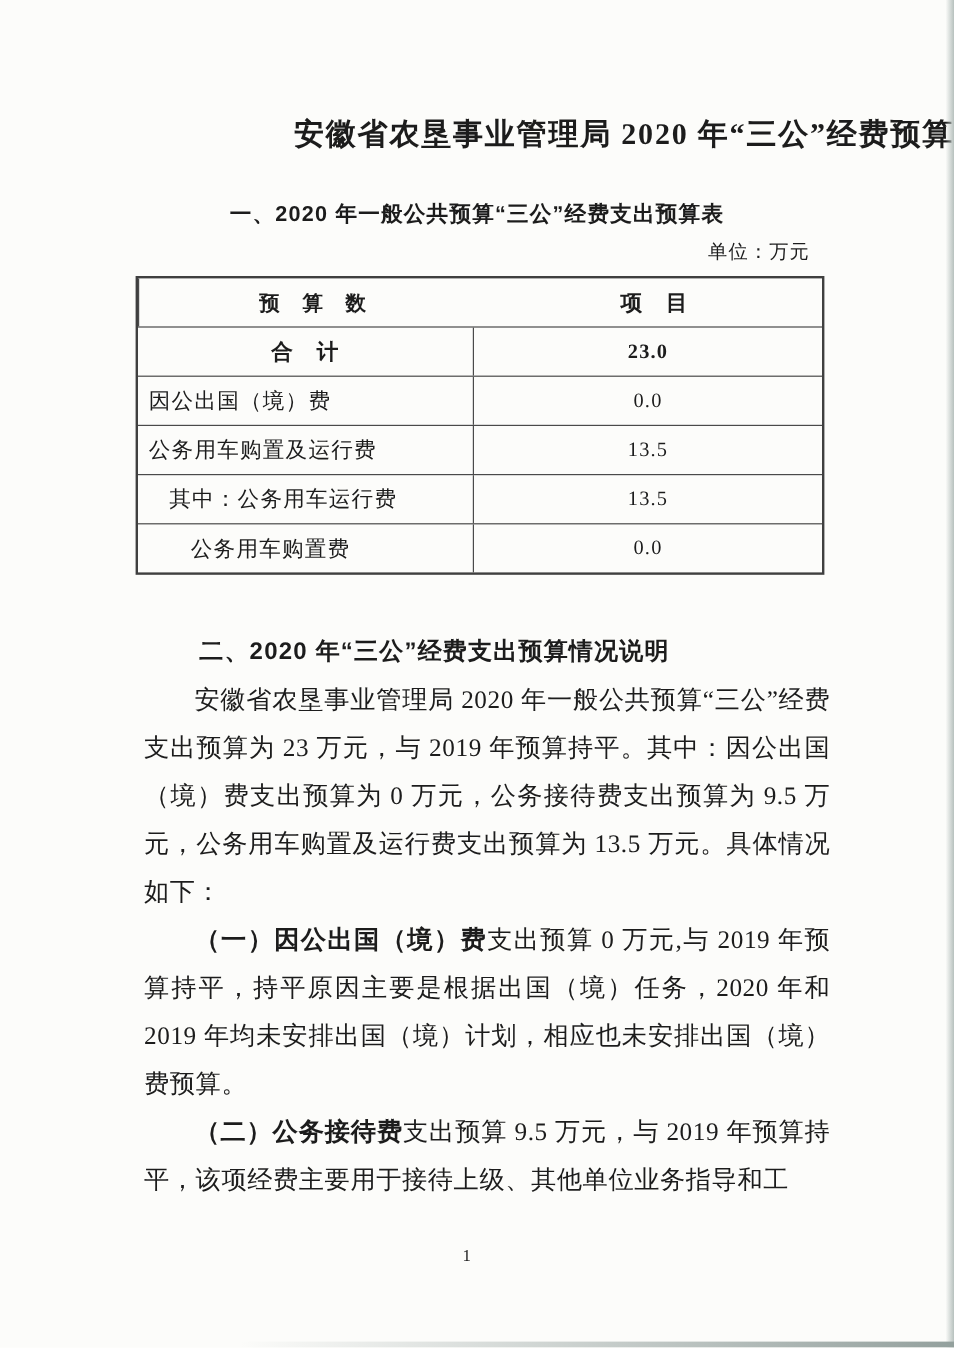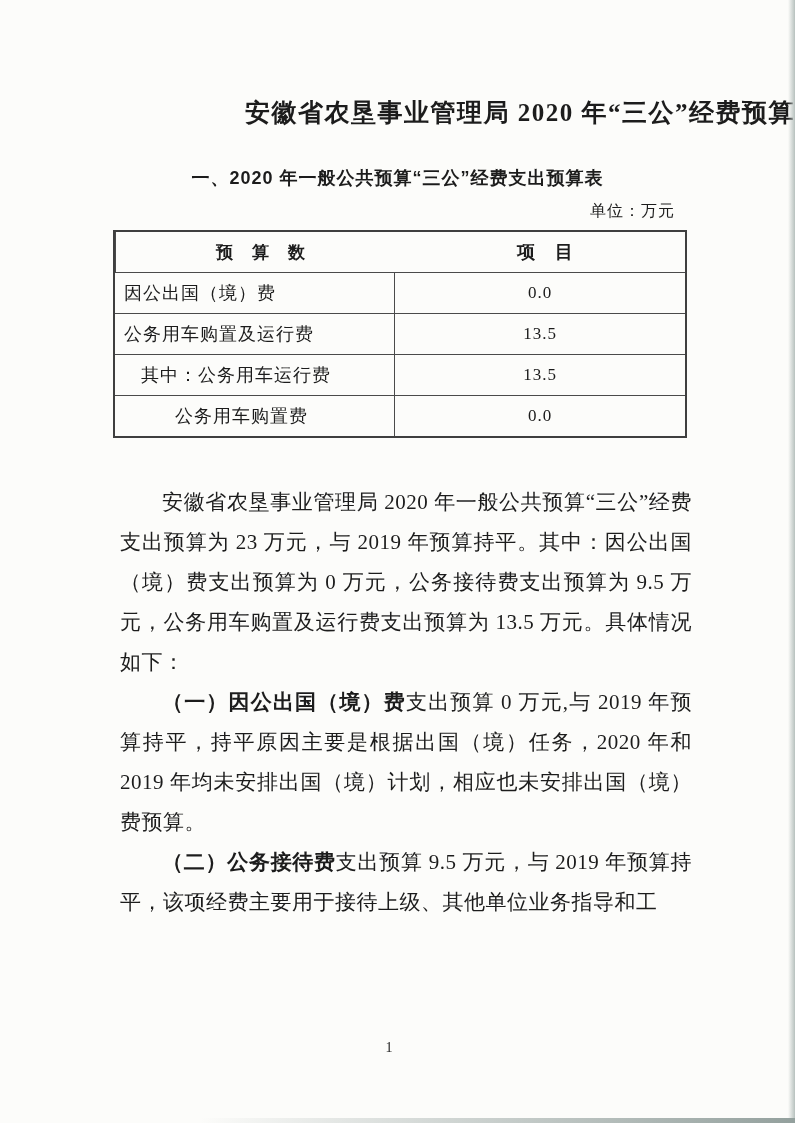--- a/index.html
+++ b/index.html
@@ -59,21 +59,21 @@
     box-sizing: border-box;
     display: flex;
     align-items: center;
     letter-spacing: 1px;
   }
   .tcell.item { width: 279px; padding-left: 9px; font-size: 18px; }
   .tcell.val  { width: 291px; justify-content: center; border-left: 1.5px solid #4a4a4a; font-size: 17px; }
   .trow.header .tcell, .trow.total .tcell { font-weight: bold; }
   .trow.header .item, .trow.total .item { justify-content: center; padding-left: 0; }
   .trow .item.indent-1 { padding-left: 26px; }
-  .trow .item.indent-2 { padding-left: 60px; }
+  .trow .item.indent-2 { padding-left: 44px; }
 
   .section2 {
     margin: 44px 103px 0 120px; 
     font-size: 21px;
     line-height: 40px;
     text-align: justify;
     letter-spacing: 0.5px;
   }
   .section2-heading {
     padding-left: 46px;
@@ -105,39 +105,44 @@
 
   <div class="section1-heading">一、2020 年一般公共预算“三公”经费支出预算表</div>
 
   <div class="unit-label">单位：万元</div>
 
   <div class="budget-table">
     <div class="trow header">
       <div class="tcell val">预　算　数</div>
       <div class="tcell item">项　目</div>
     </div>
+    <div class="trow total">
+      <div class="tcell item">合　计</div>
+      <div class="tcell val">23.0</div>
+    </div>
     <div class="trow">
       <div class="tcell item">因公出国（境）费</div>
       <div class="tcell val">0.0</div>
     </div>
     <div class="trow">
       <div class="tcell item">公务用车购置及运行费</div>
       <div class="tcell val">13.5</div>
     </div>
     <div class="trow">
       <div class="tcell item indent-1">其中：公务用车运行费</div>
       <div class="tcell val">13.5</div>
     </div>
     <div class="trow">
       <div class="tcell item indent-2">公务用车购置费</div>
       <div class="tcell val">0.0</div>
     </div>
   </div>
 
   <div class="section2">
+    <div class="section2-heading">二、2020 年“三公”经费支出预算情况说明</div>
     <p class="body-p"><span class="lead"></span><span>安徽省农垦事业管理局 2020 年一般公共预算“三公”经费支出预算为 23 万元，与 2019 年预算持平。其中：因公出国（境）费支出预算为 0 万元，公务接待费支出预算为 9.5 万元，公务用车购置及运行费支出预算为 13.5 万元。具体情况如下：</span></p>
     <p class="body-p"><span class="lead">（一）因公出国（境）费</span><span>支出预算 0 万元,与 2019 年预算持平，持平原因主要是根据出国（境）任务，2020 年和 2019 年均未安排出国（境）计划，相应也未安排出国（境）费预算。</span></p>
     <p class="body-p"><span class="lead">（二）公务接待费</span><span>支出预算 9.5 万元，与 2019 年预算持平，该项经费主要用于接待上级、其他单位业务指导和工</span></p>
   </div>
 
   <div class="page-num">1</div>
 
   <div class="edge-right"></div>
   <div class="edge-bottom"></div>
 </div>

